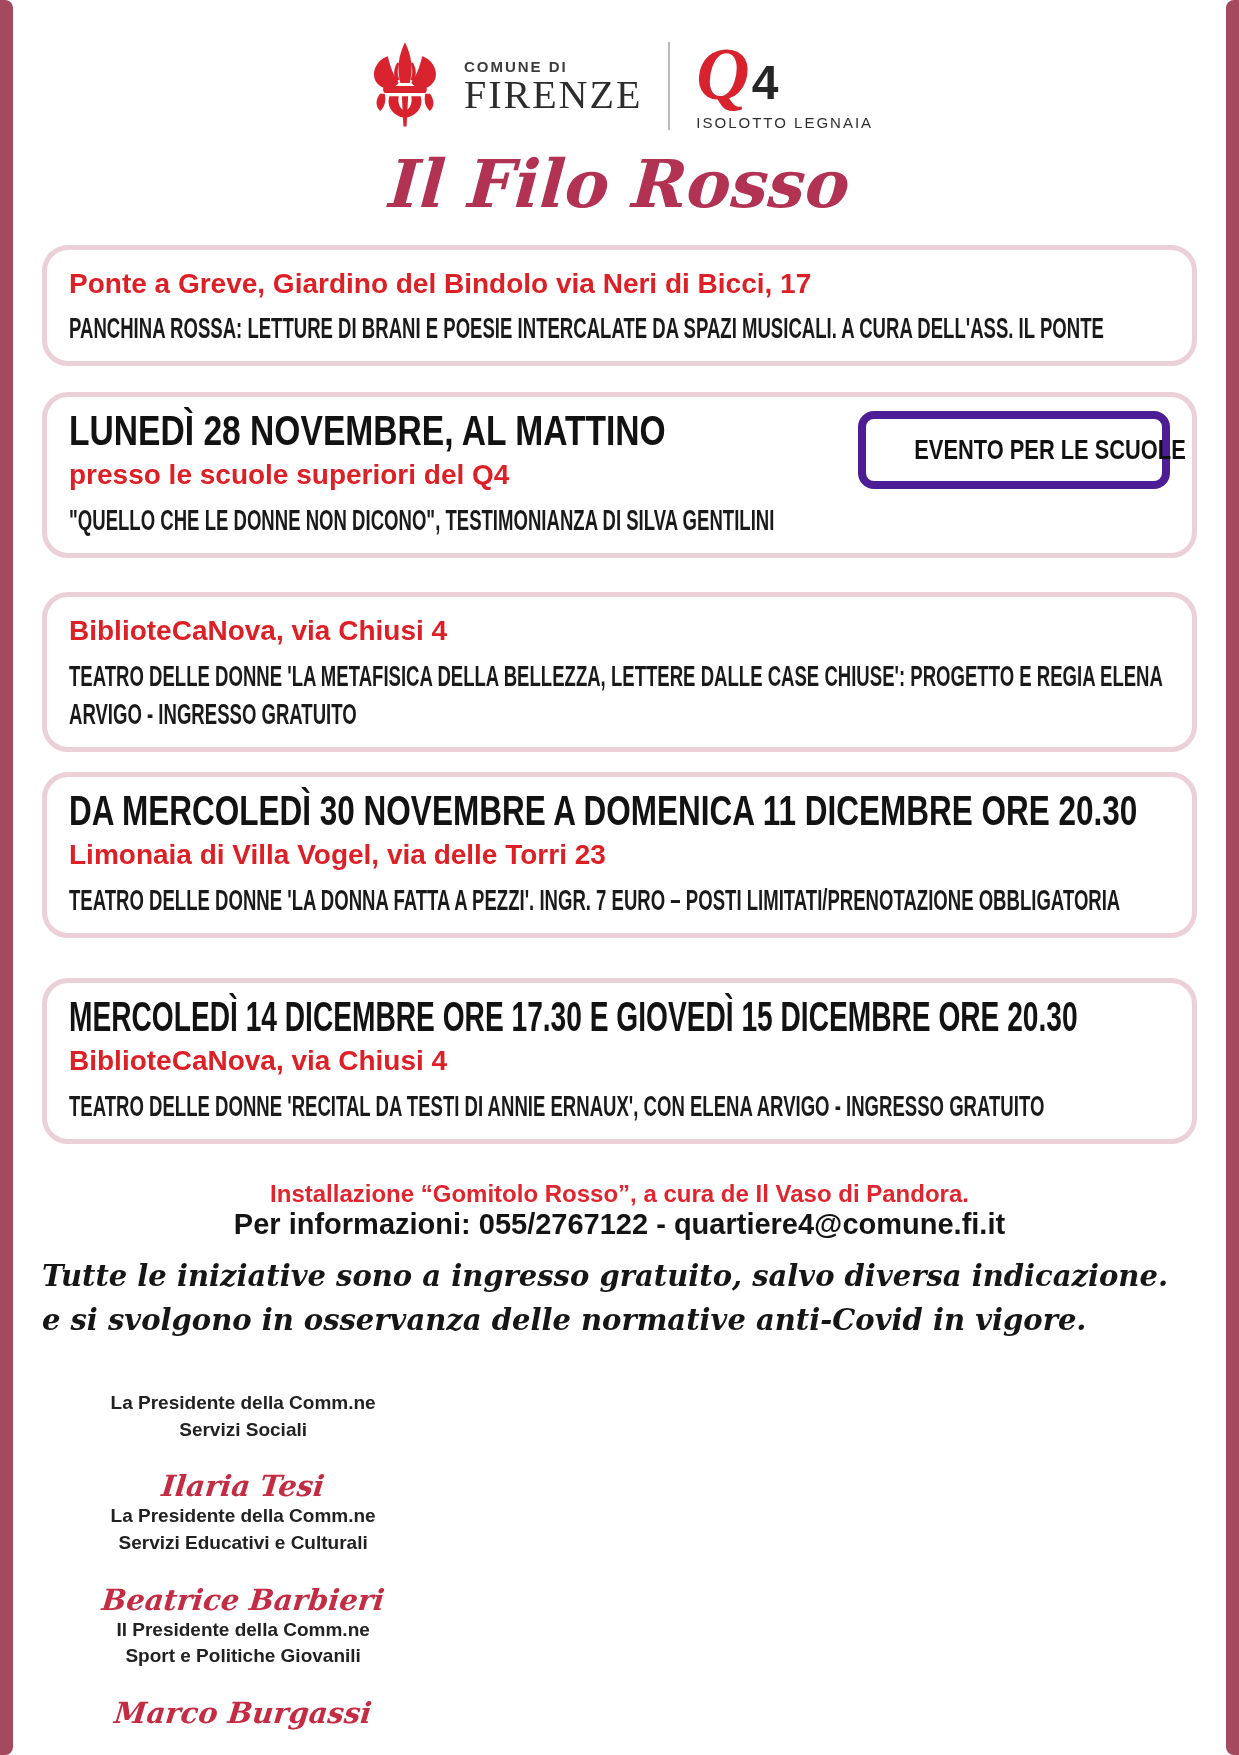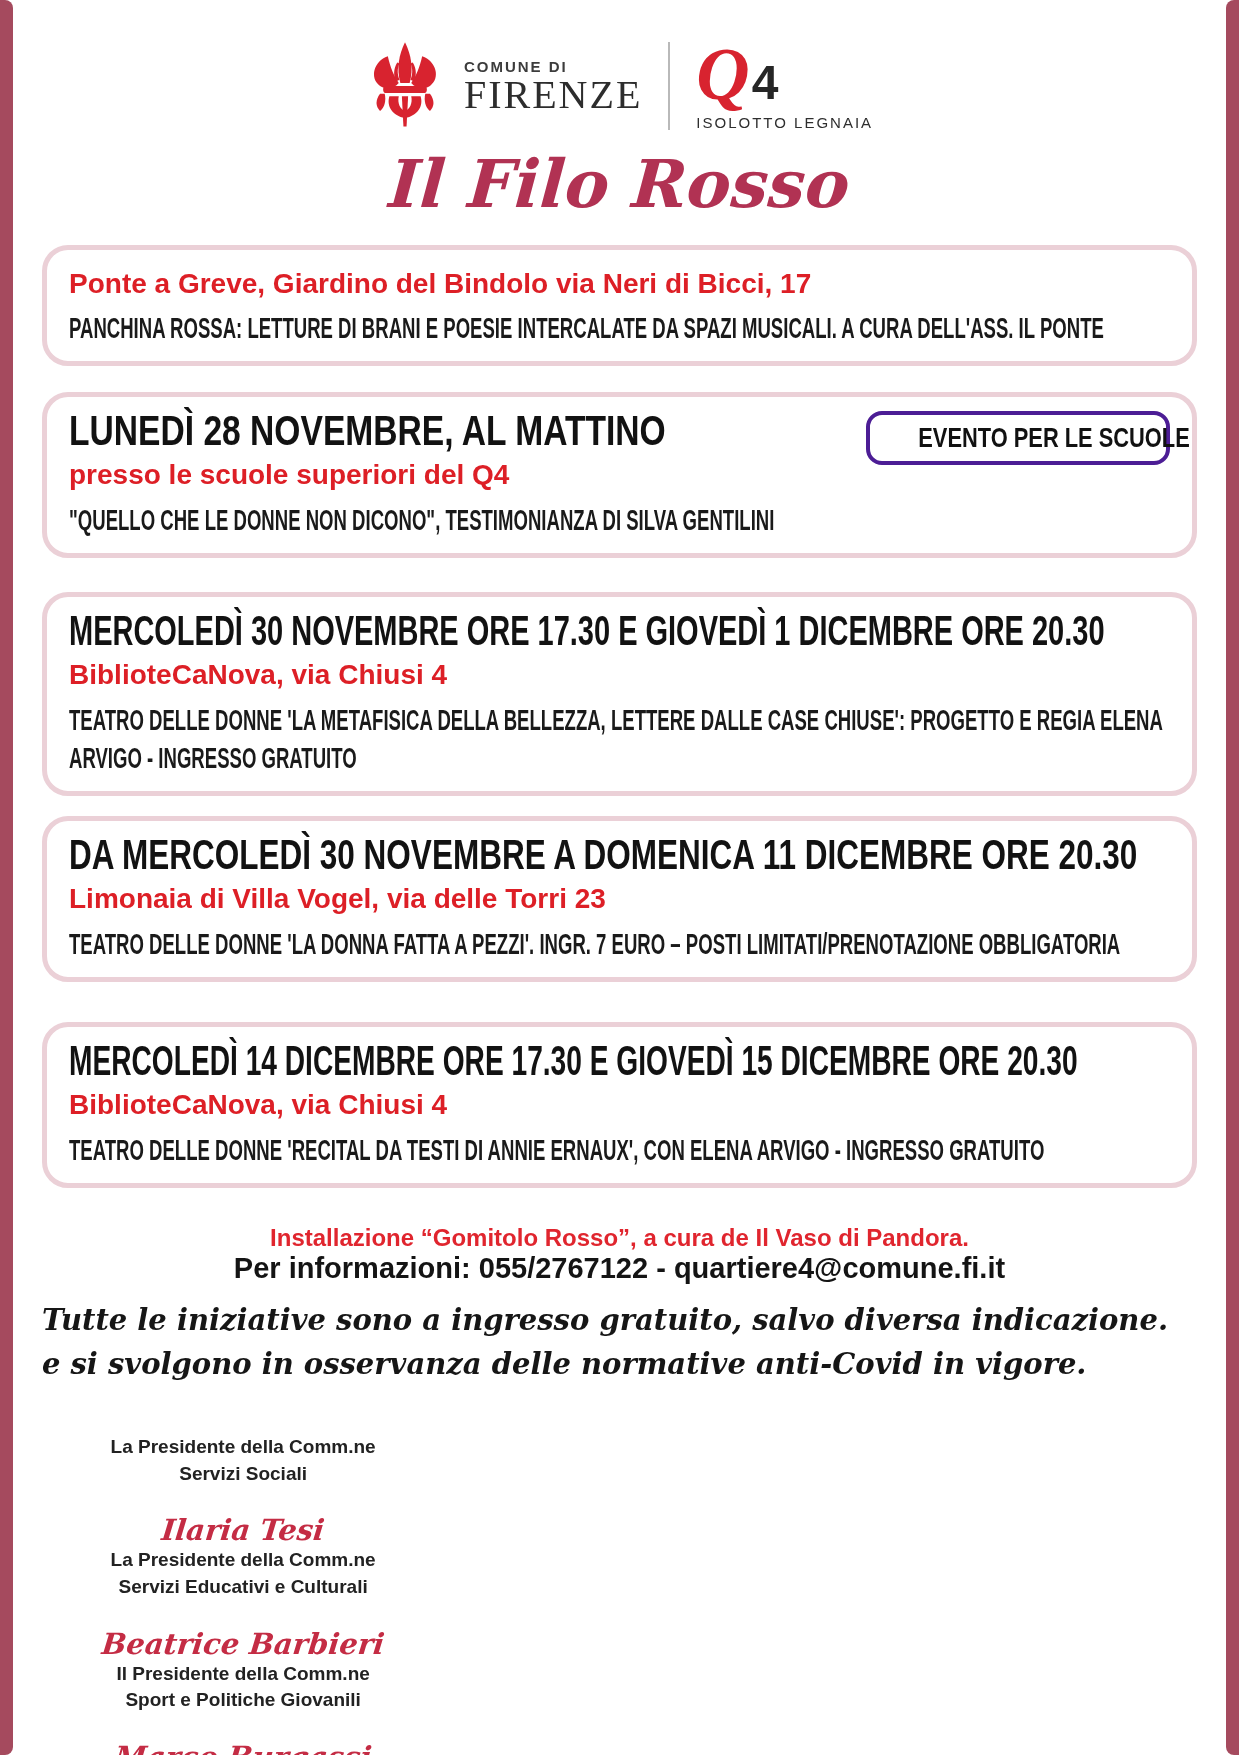--- a/index.html
+++ b/index.html
@@ -58,22 +58,22 @@
 
   .event-desc-row { line-height:1.0; margin-top:9px; }
   .event-desc {
     display:inline-block; white-space:nowrap; transform:scaleX(0.64); transform-origin:left center;
     font-size:29px; font-weight:bold; color:#1a1a1a; line-height:1.32;
   }
   .event-desc.wrap { white-space:normal; width:156%; }
 
   .schools-badge {
     position:absolute; top:14px; right:22px; width:276px;
-    border:4px solid #4c1d95; border-radius:16px; background:#fff;
-    padding:7px 10px; text-align:center;
+    border:8px solid #4c1d95; border-radius:16px; background:#fff;
+    padding:15px 10px; text-align:center;
   }
   .schools-badge-text {
     display:inline-block; white-space:nowrap; transform:scaleX(0.78); transform-origin:center center;
     font-size:28px; font-weight:bold; color:#111;
   }
 
   
   .install-line { text-align:center; font-size:24px; font-weight:bold; color:#e0252e; margin-top:36px; }
   .info-line { text-align:center; font-size:29px; font-weight:bold; color:#141414; }
   .notice { text-align:left; font-family:"DejaVu Serif", serif; font-style:italic; font-weight:bold;
@@ -135,21 +135,20 @@
     <div class="event-card ec2">
       <div class="schools-badge">
         <span class="schools-badge-text">EVENTO PER LE SCUOLE</span>
       </div>
       <div class="event-date-row"><span class="event-date sx80">LUNEDÌ 28 NOVEMBRE, AL MATTINO</span></div>
       <div class="event-location">presso le scuole superiori del Q4</div>
       <div class="event-desc-row"><span class="event-desc">"QUELLO CHE LE DONNE NON DICONO", TESTIMONIANZA DI SILVA GENTILINI</span></div>
     </div>
 
     <div class="event-card ec3">
-      <div class="event-date-row"><span class="event-date sx69">MERCOLEDÌ 30 NOVEMBRE ORE 17.30 E GIOVEDÌ 1 DICEMBRE ORE 20.30</span></div>
       <div class="event-location">BiblioteCaNova, via Chiusi 4</div>
       <div class="event-desc-row"><span class="event-desc wrap">TEATRO DELLE DONNE 'LA METAFISICA DELLA BELLEZZA, LETTERE DALLE CASE CHIUSE': PROGETTO E REGIA ELENA ARVIGO - INGRESSO GRATUITO</span></div>
     </div>
 
     <div class="event-card ec4">
       <div class="event-date-row"><span class="event-date sx75">DA MERCOLEDÌ 30 NOVEMBRE A DOMENICA 11 DICEMBRE ORE 20.30</span></div>
       <div class="event-location">Limonaia di Villa Vogel, via delle Torri 23</div>
       <div class="event-desc-row"><span class="event-desc">TEATRO DELLE DONNE 'LA DONNA FATTA A PEZZI'. INGR. 7 EURO – POSTI LIMITATI/PRENOTAZIONE OBBLIGATORIA</span></div>
     </div>
 

